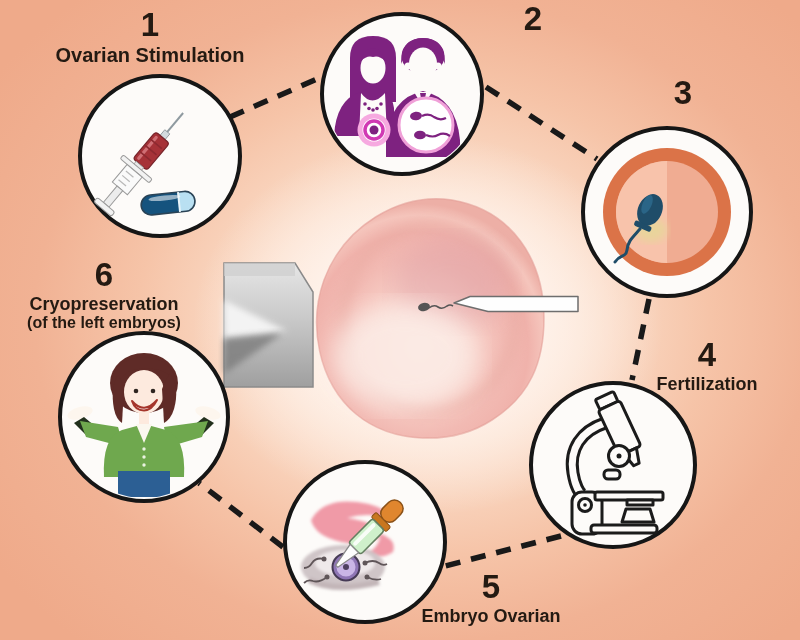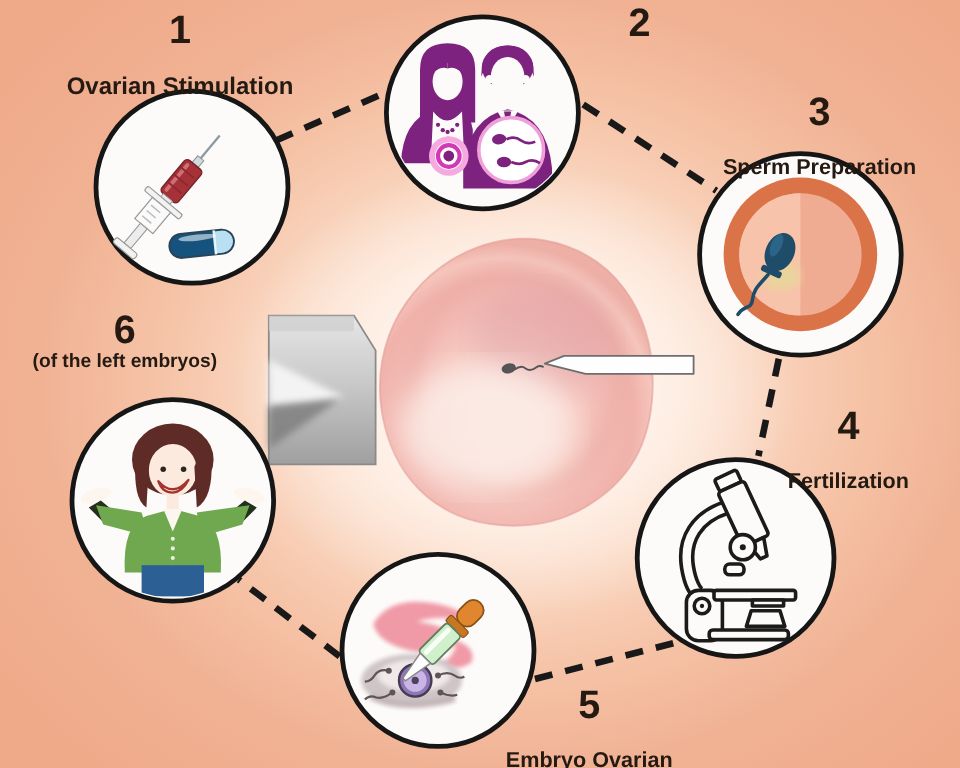--- a/index.html
+++ b/index.html
@@ -13,21 +13,21 @@
   .circle{
     position:absolute;border-radius:50%;background:#fdfbf9;
     border:4px solid #161616;box-sizing:border-box;
   }
   .circle svg{position:absolute;left:-4px;top:-4px;}
   .step-label{
     position:absolute;transform:translateX(-50%);
     text-align:center;font-weight:bold;line-height:1.02;white-space:nowrap;
   }
   .step-num{font-size:33px;letter-spacing:0;}
-  .step-title{font-size:18px;margin-top:20px;}
+  .step-title{font-size:18px;margin-top:3px;}
   .step-title.big{font-size:20px;}
   .step-sub{font-size:16px;margin-top:2px;}
 </style>
 </head>
 <body>
 
 <div class="stage">
 
   <svg class="bg-layer" viewBox="0 0 800 640">
     <defs>
@@ -287,31 +287,31 @@
     <div class="step-num">1</div>
     <div class="step-title big">Ovarian Stimulation</div>
   </div>
 
   <div class="step-label" style="left:533px;top:2px">
     <div class="step-num">2</div>
   </div>
 
   <div class="step-label" style="left:683px;top:76px">
     <div class="step-num">3</div>
-    <div class="step-title">Sperm Preparation</div>
   </div>
 
   <div class="step-label" style="left:707px;top:338px">
     <div class="step-num">4</div>
     <div class="step-title">Fertilization</div>
   </div>
 
   <div class="step-label" style="left:491px;top:570px">
     <div class="step-num">5</div>
     <div class="step-title">Embryo Ovarian</div>
   </div>
 
   <div class="step-label" style="left:104px;top:258px">
     <div class="step-num">6</div>
+    <div class="step-title">Cryopreservation</div>
     <div class="step-sub">(of the left embryos)</div>
   </div>
 
 </div>
 
 </body></html>

